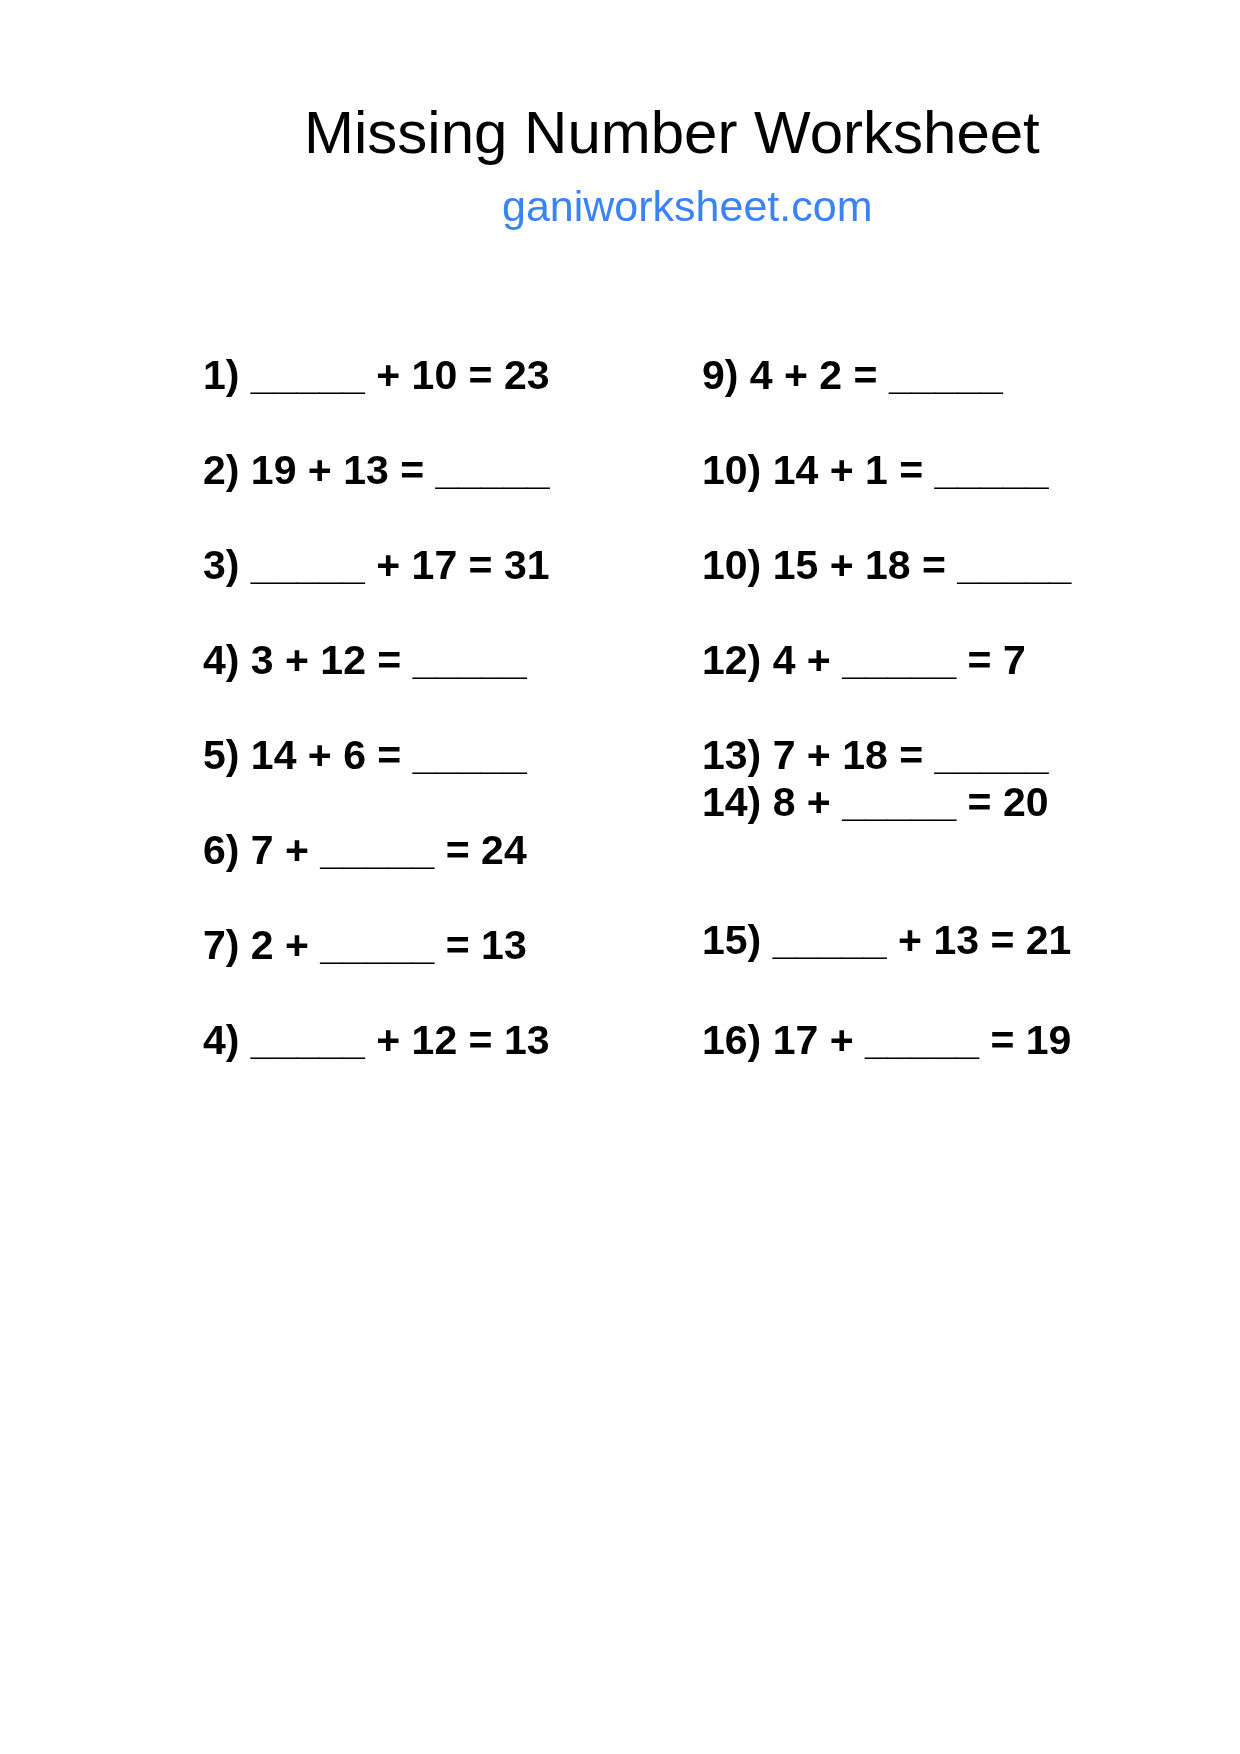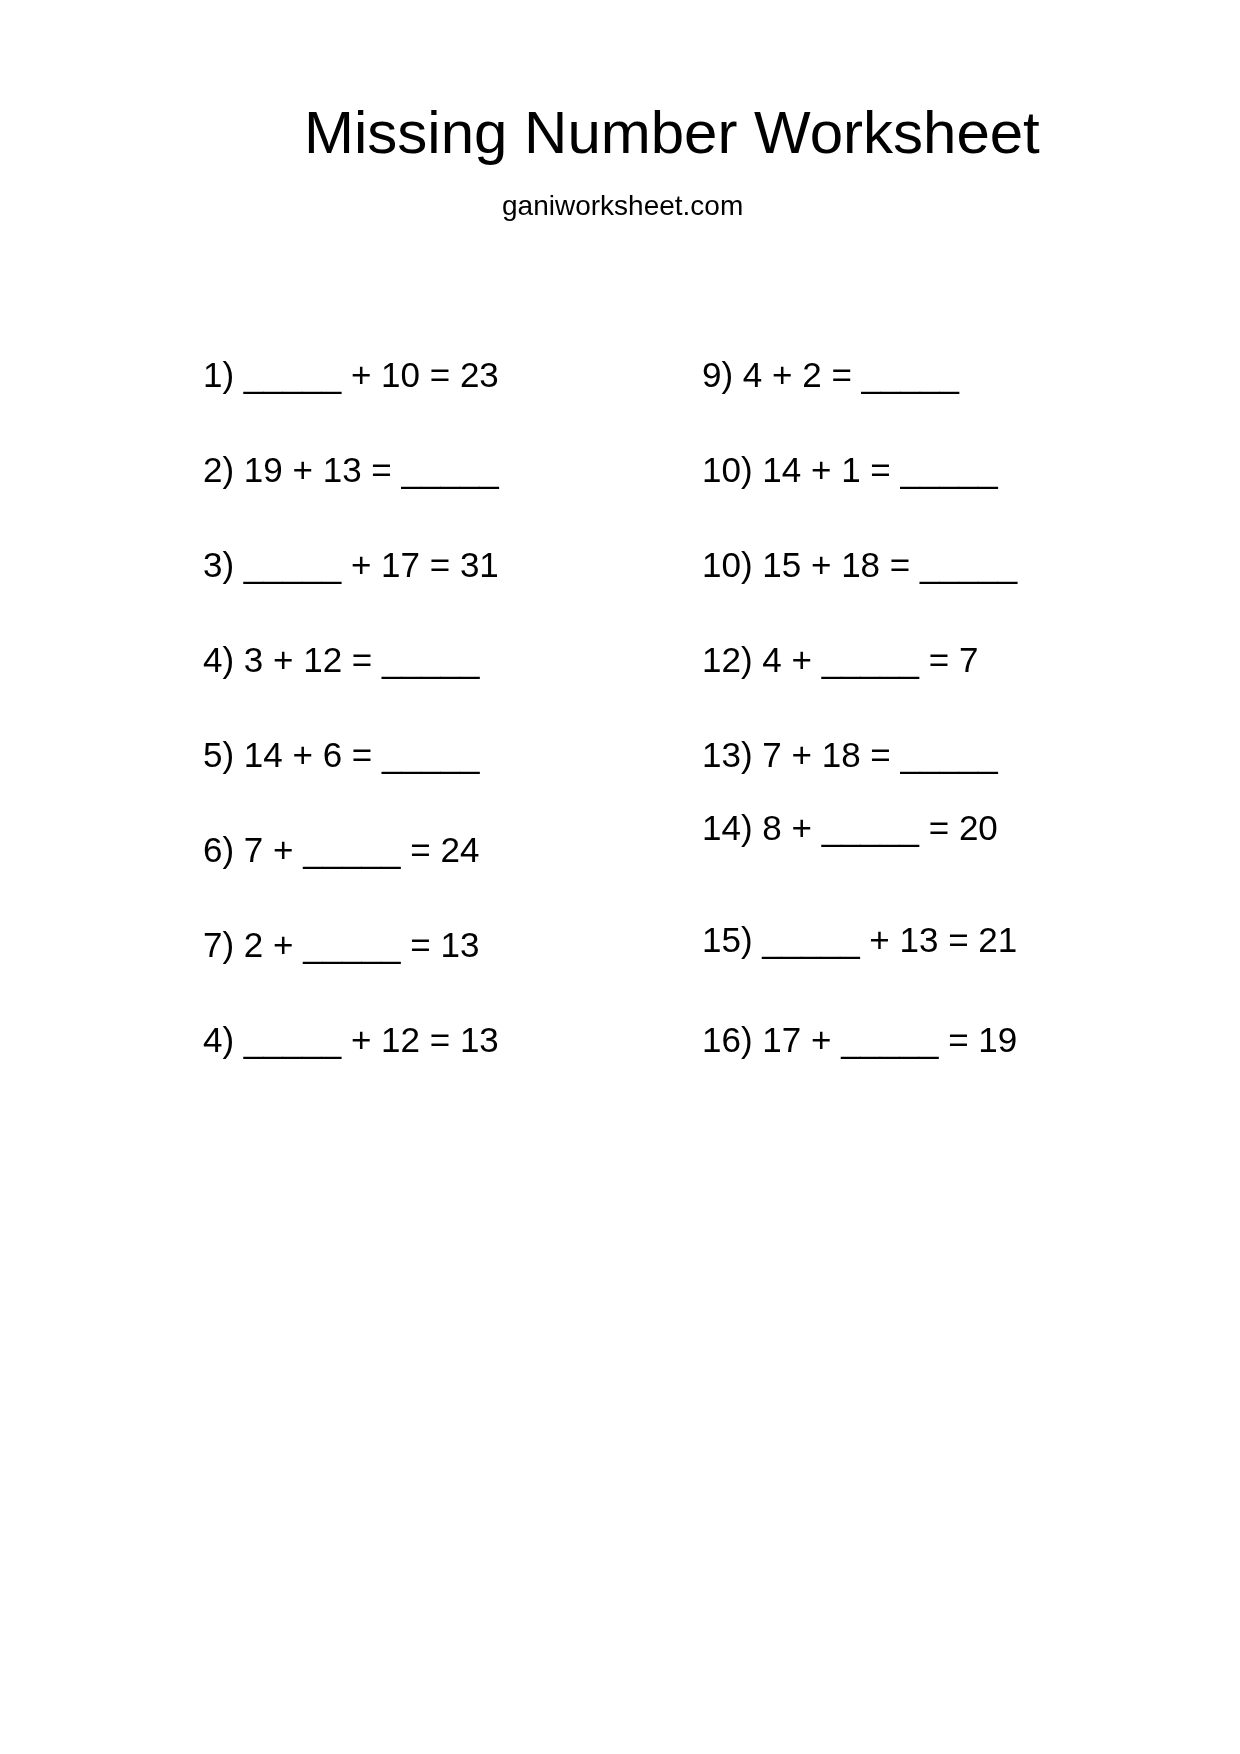--- a/index.html
+++ b/index.html
@@ -1,26 +1,26 @@
 <!DOCTYPE html>
 <html><head>
   <meta charset="utf-8">
   <style>
     html, body { margin: 0; padding: 0; background: #ffffff; }
     body { width: 1240px; height: 1754px; position: relative; overflow: hidden;
            font-family: "Liberation Sans", sans-serif; color: #000; }
     .title { position: absolute; left: 0; width: 1240px; top: 98px; text-align: left;
              font-size: 60px; line-height: 70px; white-space: nowrap; }
     .title span { position: absolute; left: 304px; }
-    .subtitle { position: absolute; top: 181px; left: 502px; font-size: 28px; line-height: 50px;
-                color: #000000; white-space: nowrap; }
+    .subtitle { position: absolute; top: 181px; left: 502px; font-size: 43px; line-height: 50px;
+                color: #3b82f6; white-space: nowrap; }
     .column { position: absolute; top: 0; }
     .col-left { left: 203px; }
     .col-right { left: 702px; }
-    .problem { position: absolute; left: 0; font-size: 35px; line-height: 48px; white-space: nowrap; }
+    .problem { position: absolute; left: 0; font-size: 41px; line-height: 48px; white-space: nowrap; font-weight: bold; }
   </style>
 </head>
 <body>
 
 <div class="title">
   <span>Missing Number Worksheet</span>
 </div>
 <div class="subtitle">ganiworksheet.com</div>
 
 <div class="column col-left">
@@ -33,16 +33,16 @@
   <div class="problem" style="top:921px">7) 2 + _____ = 13</div>
   <div class="problem" style="top:1016px">4) _____ + 12 = 13</div>
 </div>
 
 <div class="column col-right">
   <div class="problem" style="top:351px">9) 4 + 2 = _____</div>
   <div class="problem" style="top:446px">10) 14 + 1 = _____</div>
   <div class="problem" style="top:541px">10) 15 + 18 = _____</div>
   <div class="problem" style="top:636px">12) 4 + _____ = 7</div>
   <div class="problem" style="top:731px">13) 7 + 18 = _____</div>
-  <div class="problem" style="top:804px">14) 8 + _____ = 20</div>
+  <div class="problem" style="top:778px">14) 8 + _____ = 20</div>
   <div class="problem" style="top:916px">15) _____ + 13 = 21</div>
   <div class="problem" style="top:1016px">16) 17 + _____ = 19</div>
 </div>
 
 </body></html>

